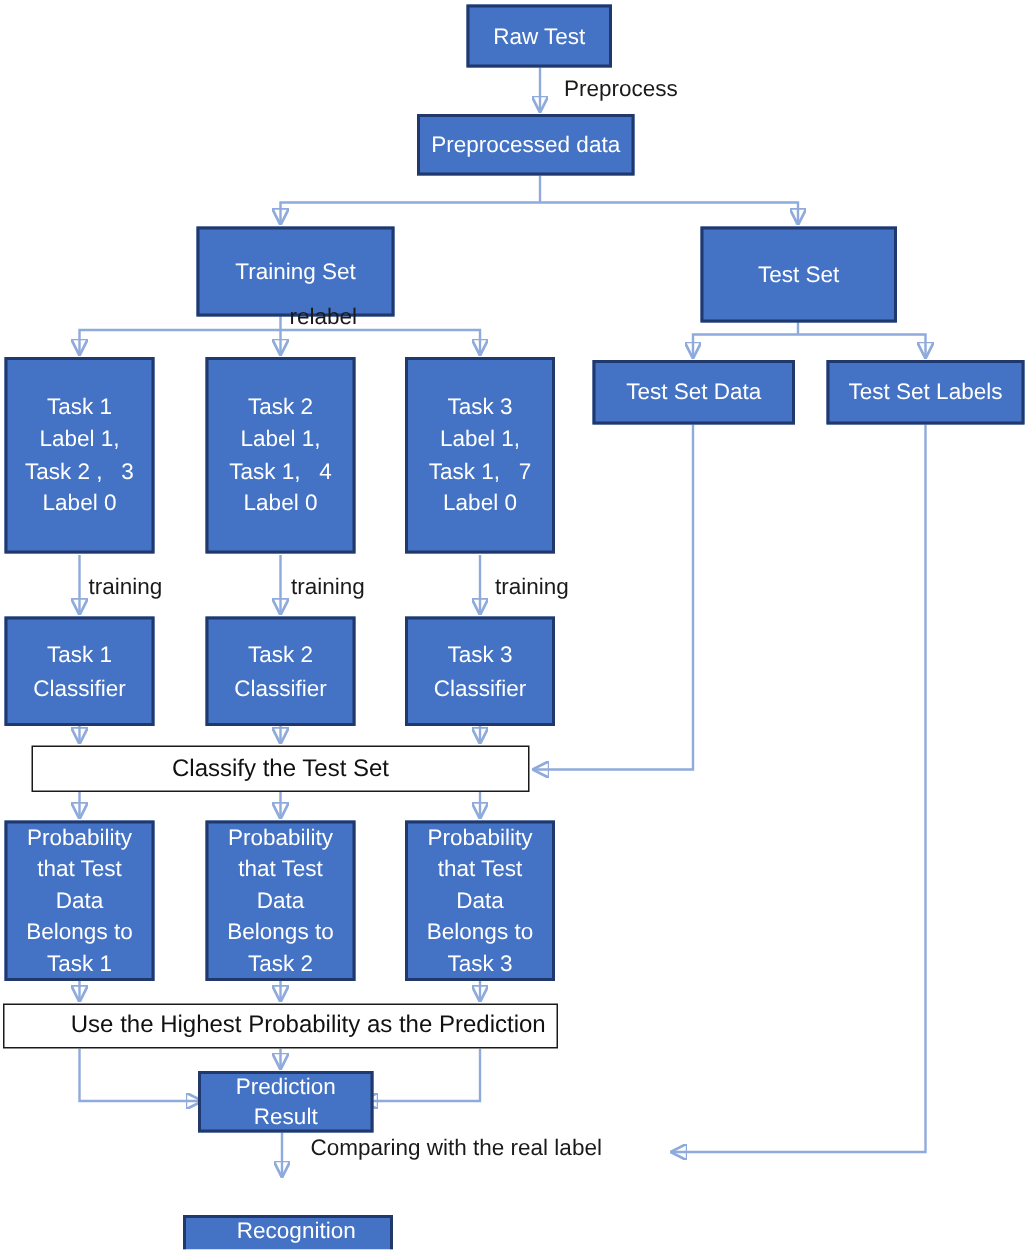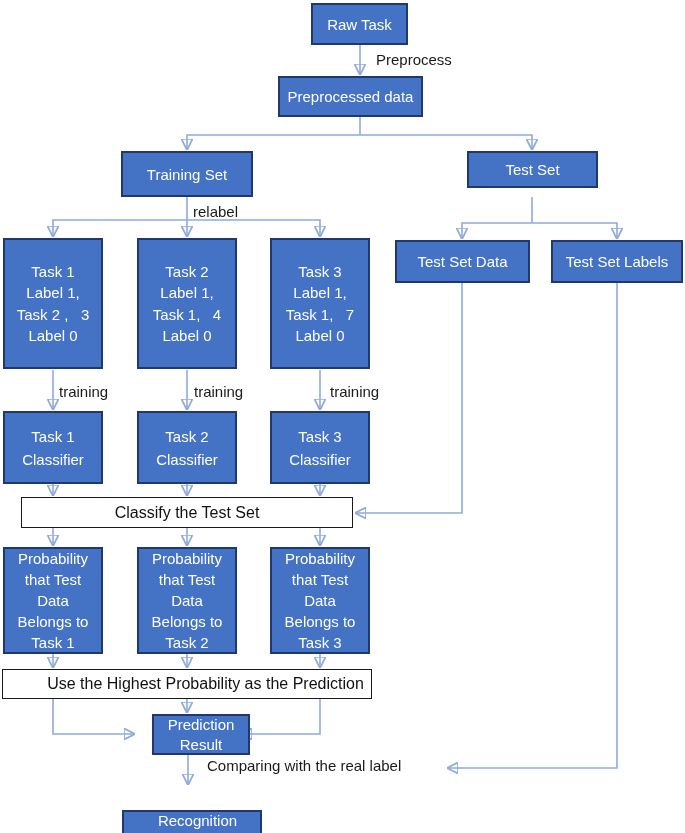--- a/index.html
+++ b/index.html
@@ -38,36 +38,36 @@
     color:var(--process_text);
     display:flex;align-items:center;justify-content:center;
     text-align:center;font-size:16px;
   }
   .elabel{
     position:absolute;color:var(--label);font-size:15px;white-space:nowrap;text-align:right;
   }
   
   #n-raw{left:311px;top:3px;width:97px;height:42px;}
   #n-pre{left:278px;top:76px;width:145px;height:41px;}
-  #n-train{left:121px;top:151px;width:132px;height:46px;}
-  #n-test{left:467px;top:151px;width:131px;height:37px;}
+  #n-train{left:131px;top:151px;width:132px;height:60px;}
+  #n-test{left:467px;top:151px;width:131px;height:64px;}
   #n-task1{left:3px;top:238px;width:100px;height:131px;line-height:21.5px;}
   #n-task2{left:137px;top:238px;width:100px;height:131px;line-height:21.5px;}
   #n-task3{left:270px;top:238px;width:100px;height:131px;line-height:21.5px;}
   #n-tsd{left:395px;top:240px;width:135px;height:43px;}
   #n-tsl{left:551px;top:240px;width:132px;height:43px;}
   #n-cls1{left:3px;top:411px;width:100px;height:73px;line-height:23px;}
   #n-cls2{left:137px;top:411px;width:100px;height:73px;line-height:23px;}
   #n-cls3{left:270px;top:411px;width:100px;height:73px;line-height:23px;}
   #n-classify{left:21px;top:497px;width:332px;height:31px;}
   #n-prob1{left:3px;top:547px;width:100px;height:107px;line-height:21px;}
   #n-prob2{left:137px;top:547px;width:100px;height:107px;line-height:21px;}
   #n-prob3{left:270px;top:547px;width:100px;height:107px;line-height:21px;}
   #n-highest{left:2px;top:669px;width:370px;height:30px;padding-left:37px;}
-  #n-pred{left:152px;top:714px;width:98px;height:41px;line-height:20px;}
+  #n-pred{left:132px;top:714px;width:117px;height:41px;line-height:20px;}
   #n-recog{left:122px;top:810px;width:140px;height:42px;line-height:21px;padding-left:11px;}
   
   #l-preprocess{left:376px;top:51px;}
   #l-relabel{left:193px;top:203px;}
   #l-training1{left:59px;top:383px;}
   #l-training2{left:194px;top:383px;}
   #l-training3{left:330px;top:383px;}
   #l-comparing{left:207px;top:757px;}
 </style>
 </head>
@@ -105,21 +105,21 @@
     <path d="M53,654 L53,667" marker-end="url(#arr)"></path>
     <path d="M187,654 L187,667" marker-end="url(#arr)"></path>
     <path d="M320,654 L320,667" marker-end="url(#arr)"></path>
     <path d="M53,699 L53,734 L134,734" marker-end="url(#arr)"></path>
     <path d="M187,699 L187,712" marker-end="url(#arr)"></path>
     <path d="M320,699 L320,734 L242,734" marker-end="url(#arr)"></path>
     <path d="M188,755 L188,784" marker-end="url(#arr)"></path>
     <path d="M617,283 L617,768 L448,768" marker-end="url(#arr)"></path>
   </svg>
 
-  <div class="node" id="n-raw">Raw Task</div>
+  <div class="node" id="n-raw">Raw Test</div>
   <div class="node" id="n-pre">Preprocessed data</div>
   <div class="node" id="n-train">Training Set</div>
   <div class="node" id="n-test">Test Set</div>
 
   <div class="node" id="n-task1">
       <div class="ln">Task 1</div>
       <div class="ln">Label 1,</div>
       <div class="ln">Task 2 ,   3</div>
       <div class="ln">Label 0</div>
     </div>

